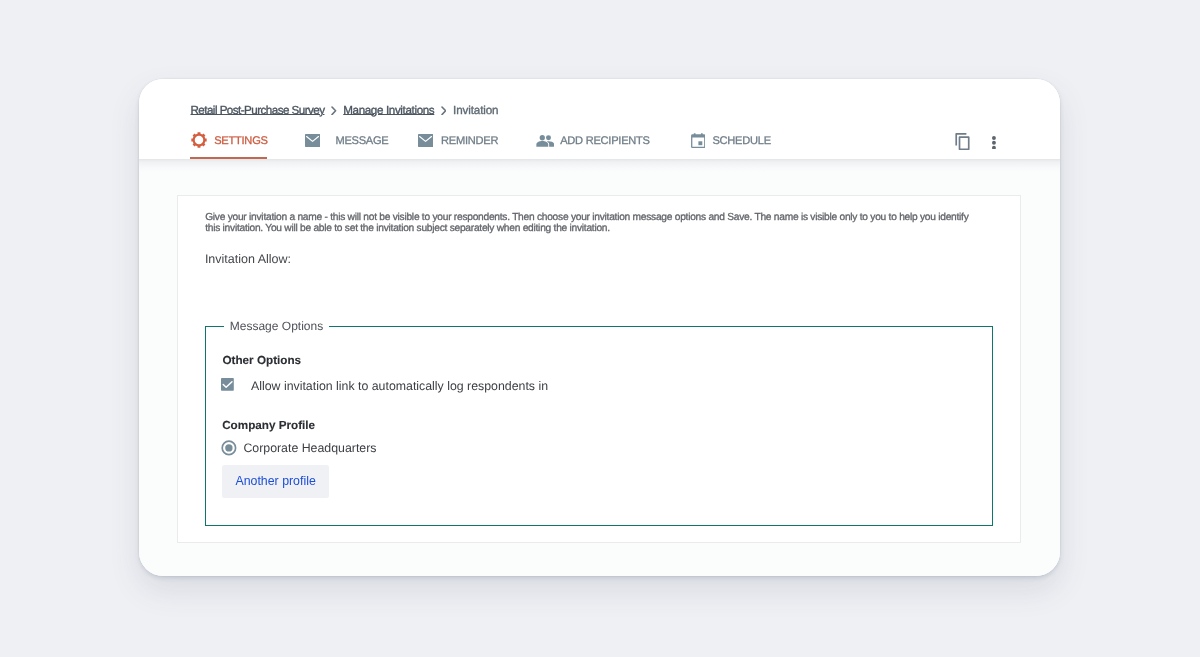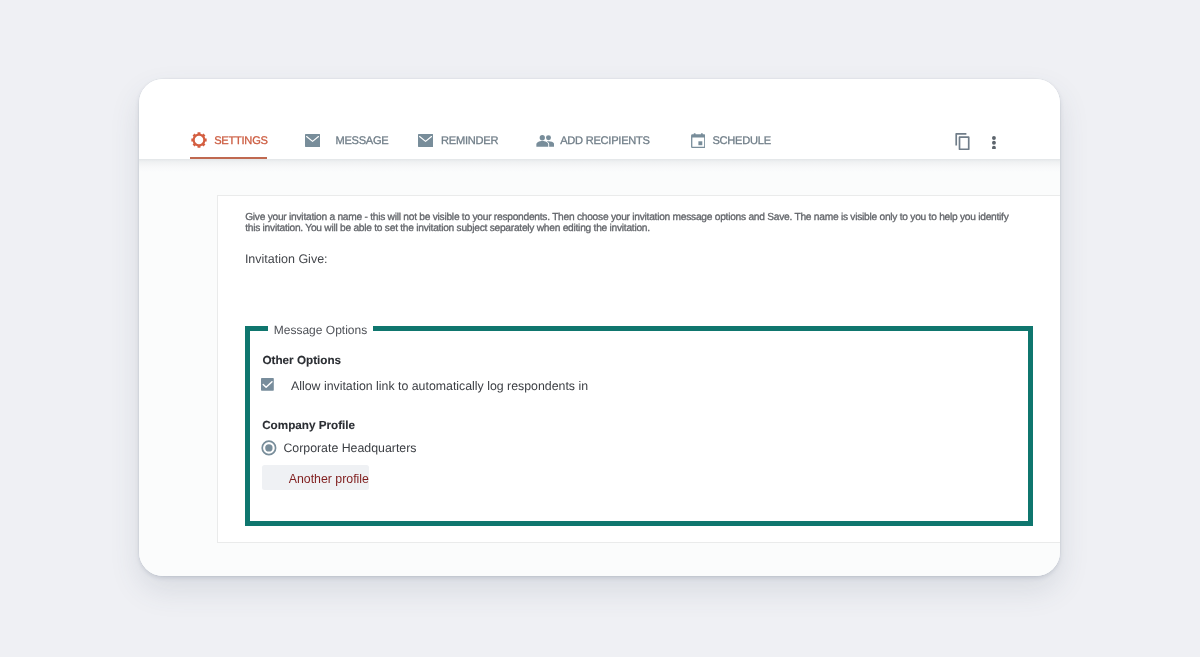--- a/index.html
+++ b/index.html
@@ -46,57 +46,72 @@
   
   .actions { position:absolute; left:0; top:0; right:0; height:0; }
   .act { position:absolute; display:block; cursor:pointer; line-height:0; }
 
   
   .bodyarea { position:absolute; left:0; right:0; top:79.7px; bottom:0; background:#fbfcfc; }
   .bodyarea:before { content:""; position:absolute; left:0; right:0; top:0; height:13px;
                      background:linear-gradient(to bottom, #e3e6e8 0%, #eff1f2 22%, #f7f8f9 60%, rgba(251,252,252,0) 100%); }
 
   .panel { position:absolute; left:37.6px; top:36.3px; width:844px; height:347.6px;
-           background:#fff; border:1px solid #eaebeb;margin-left:40px; }
+           background:#fff; border:1px solid #eaebeb; }
 
   .intro { position:absolute; left:27.2px; top:15.5px; width:775px; font-size:10.2px;
            letter-spacing:-0.25px; line-height:11.6px; color:#62656a;
            -webkit-text-stroke:0.3px currentColor; }
 
   .fieldlabel { position:absolute; left:26.9px; top:57.1px; font-size:12.5px; color:#43464b;
                 line-height:12px; }
 
   .nameinput { position:absolute; left:26.5px; top:77.3px; width:788.5px; height:22.3px;
                border:none; border-bottom:1px solid #c0c8cd; background:transparent;
                font-family:"Liberation Sans", sans-serif; font-size:12.5px; color:#37393e;
                padding:0 0 0 0.8px; outline:none; line-height:21px; }
 
   .fieldset { position:absolute; left:27.4px; top:129.6px; width:788px; height:200px;
-              border:5px solid #0f766e; margin:0; padding:0; }
+              border:1px solid #0f766e; margin:0; padding:0; }
   .legend { position:absolute; left:17.8px; top:-6.7px; background:#fff; padding:0 5.6px;
             font-size:12px; color:#4f5258; line-height:12px; }
 
   .sub { position:absolute; font-size:11.7px; font-weight:bold; color:#2b2e33; line-height:11px;
          -webkit-text-stroke:0.1px currentColor; }
   .optrow { position:static; }
   .optbox { position:absolute; line-height:0; }
   .optlbl { position:absolute; font-size:12.35px; color:#3b3e43; white-space:nowrap; line-height:12px; }
 
-  .ghostbtn { position:absolute; left:44.3px; top:268.6px; width:106.7px; height:25px;
+  .ghostbtn { position:absolute; left:44.3px; top:268.6px; width:106.7px; height:33px;
               background:#eff1f4; border:none; border-radius:2.5px; padding:0;
-              font-family:"Liberation Sans", sans-serif; font-size:12.35px; color:#7f1d1d;
-              cursor:pointer; text-align:right; line-height:29.8px; }
+              font-family:"Liberation Sans", sans-serif; font-size:12.35px; color:#1d4ed8;
+              cursor:pointer; text-align:center; line-height:29.8px; }
 </style>
 </head>
 <body>
 
 <div class="card">
 
   <div class="topbar"></div>
 
+  <div class="breadcrumb">
+    <span class="bc-link">Retail Post-Purchase Survey</span>
+    <span class="bc-sep">
+      <svg width="5.6" height="9.6" viewBox="0 0 5.6 9.6" aria-hidden="true">
+          <path d="M1.0 1.0 L4.6 4.8 L1.0 8.6" fill="none" stroke="#697480" stroke-width="1.6" stroke-linecap="round" stroke-linejoin="round"></path>
+        </svg>
+    </span>
+    <span class="bc-link" style="letter-spacing:-0.37px">Manage Invitations</span>
+    <span class="bc-sep">
+      <svg width="5.6" height="9.6" viewBox="0 0 5.6 9.6" aria-hidden="true">
+          <path d="M1.0 1.0 L4.6 4.8 L1.0 8.6" fill="none" stroke="#697480" stroke-width="1.6" stroke-linecap="round" stroke-linejoin="round"></path>
+        </svg>
+    </span>
+    <span class="bc-cur" style="letter-spacing:-0.12px">Invitation</span>
+  </div>
 
   <div class="tabs">
 
     <div class="tab active">
       <span class="tico" style="left:52.0px; top:53.1px;"><svg width="16" height="16" viewBox="0 0 24 24">
             <path fill="#d45e40" fill-rule="evenodd" d="M9.87 0.50 L14.13 0.50 L14.26 2.57 L17.07 3.73 L18.63 2.36 L21.64 5.37 L20.27 6.93 L21.43 9.74 L23.50 9.87 L23.50 14.13 L21.43 14.26 L20.27 17.07 L21.64 18.63 L18.63 21.64 L17.07 20.27 L14.26 21.43 L14.13 23.50 L9.87 23.50 L9.74 21.43 L6.93 20.27 L5.37 21.64 L2.36 18.63 L3.73 17.07 L2.57 14.26 L0.50 14.13 L0.50 9.87 L2.57 9.74 L3.73 6.93 L2.36 5.37 L5.37 2.36 L6.93 3.73 L9.74 2.57 ZM12 5.65A6.35 6.35 0 1 0 12 18.35A6.35 6.35 0 1 0 12 5.65Z"></path>
           </svg></span>
       <span class="tlbl" style="left:74.8px;">SETTINGS</span>
     </div>
 
@@ -159,21 +174,21 @@
           </g>
         </svg>
     </span>
   </div>
 
   <div class="bodyarea">
     <div class="panel">
 
       <div class="intro">Give your invitation a name - this will not be visible to your respondents. Then choose your invitation message options and Save. The name is visible only to you to help you identify this invitation. You will be able to set the invitation subject separately when editing the invitation.</div>
 
-      <div class="fieldlabel">Invitation Give:</div>
+      <div class="fieldlabel">Invitation Allow:</div>
 
 
       <fieldset class="fieldset">
         <span class="legend">Message Options</span>
       </fieldset>
 
       <div class="sub" style="left:44.5px; top:159.0px;">Other Options</div>
 
       <div class="optrow">
         <span class="optbox" style="left:42.9px; top:182.1px;"><svg width="12.8" height="12.8" viewBox="0 0 12.4 12.4">

